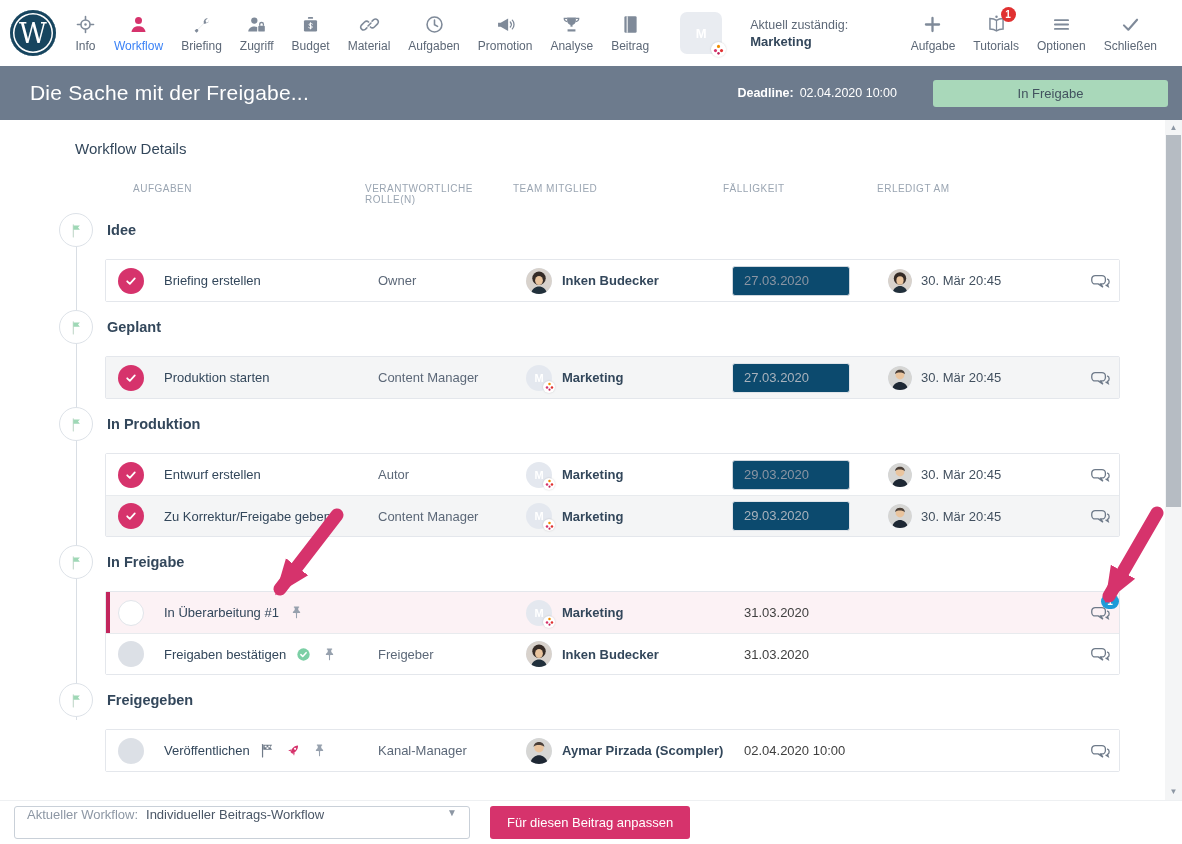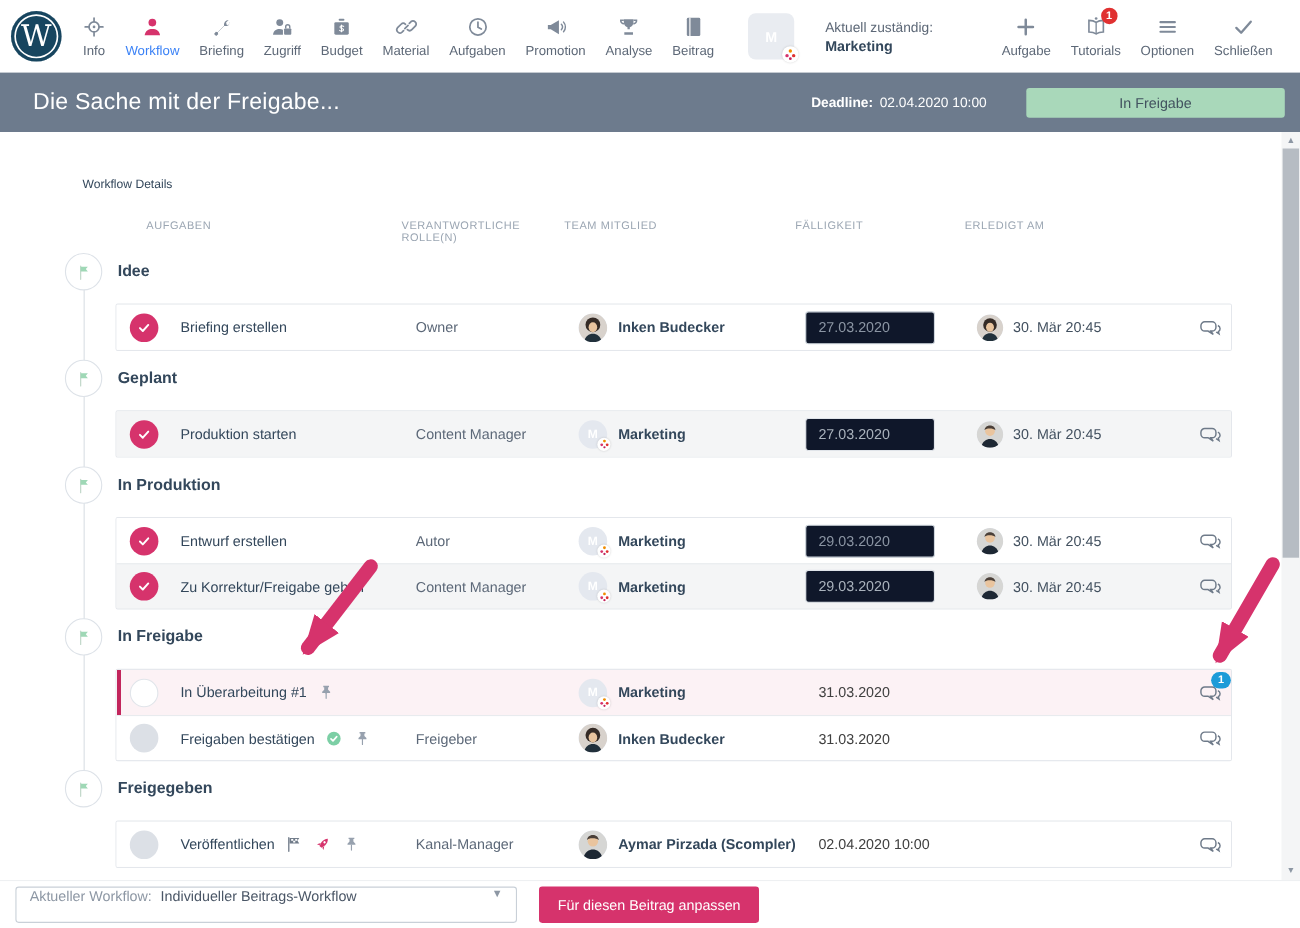--- a/index.html
+++ b/index.html
@@ -30,21 +30,21 @@
 
 .titlebar{height:54px;background:#6d7b8d;display:flex;align-items:center;padding:0 14px 0 30px;color:#fff}
 .page-title{font-size:21px;font-weight:400;letter-spacing:.2px;flex:1;white-space:nowrap}
 .deadline{font-size:12.5px;margin-right:36px;white-space:nowrap}
 .deadline b{font-weight:700;margin-right:6px}
 .status-btn{width:235px;height:27px;background:#a9d8ba;color:#42525f;font-size:13px;border:none;border-radius:3px;cursor:pointer;font-family:inherit}
 
 
 .main{position:relative;height:680px;background:#fff;overflow:hidden}
 .rail{position:absolute;left:76px;top:122px;height:478px;width:1px;background:#d9dee4}
-.wf-heading{margin:42px 0 0 75px;font-size:11px;color:#33475b}
+.wf-heading{margin:20px 0 0 75px;font-size:15px;color:#33475b}
 .col-headers{display:grid;grid-template-columns:46px 214px 148px 206px 156px 1fr 44px;margin:26px 62px 0 105px;font-size:10px;letter-spacing:.5px;color:#9aa5b2;text-transform:uppercase}
 .col-headers .col-0{grid-column:2;margin-left:-18px}
 .col-headers .col-1{grid-column:3}
 .col-headers .col-2{grid-column:4}
 .col-headers .col-3{grid-column:5;margin-left:4px}
 .col-headers .col-4{grid-column:6;margin-left:2px}
 .wf-section{position:relative}
 .sec-header{display:flex;align-items:center;margin:8px 0 12px 59px;position:relative;z-index:1}
 .flag-circle{width:34px;height:34px;border-radius:50%;background:#fff;border:1px solid #dde2e8;display:flex;align-items:center;justify-content:center}
 .flag-circle svg{width:17px;height:17px;display:block}
@@ -64,21 +64,21 @@
 .task-ic{margin-left:9px;height:17px}
 .task-ic svg{width:17px;height:17px;display:block}
 .c-role{font-size:13px;color:#5c6878;white-space:nowrap}
 .avatar{width:26px;height:26px;border-radius:50%;position:relative;display:inline-flex;align-items:center;justify-content:center;background:#e4e8ef;flex:none}
 .avatar svg{width:100%;height:100%;display:block;border-radius:50%}
 .avatar.s24{width:24px;height:24px}
 .avatar .av-letter{color:#fff;font-size:11px;font-weight:700}
 .avatar .av-dots{width:12px;height:12px;right:-3px;bottom:-2px}
 .avatar .av-dots svg{width:9px;height:9px;border-radius:0}
 .member-name{margin-left:10px;font-size:13px;font-weight:700;color:#33475b;white-space:nowrap;overflow:hidden}
-.due-input{width:118px;height:30px;border:1px solid #cfd6dd;border-radius:3px;background:#0f172a;font-size:13px;color:#8b95a3;line-height:28px;padding-left:11px;cursor:text}
+.due-input{width:118px;height:30px;border:1px solid #cfd6dd;border-radius:3px;background:#0c4a6e;font-size:13px;color:#8b95a3;line-height:28px;padding-left:11px;cursor:text}
 .due-input.muted{border-color:#e0e4e9;color:#a9b2bc}
 .due-text{font-size:13px;color:#404040;padding-left:12px;white-space:nowrap}
 .done-text{margin-left:9px;font-size:13px;color:#42505f;white-space:nowrap}
 .comment-wrap{position:relative;cursor:pointer;height:20px;margin-left:auto;margin-right:8px}
 .comment-wrap svg{width:21px;height:21px;display:block}
 .blue-badge{position:absolute;top:-9px;right:-8px;background:#1d9bd8;color:#fff;font-size:10px;font-weight:700;min-width:18px;height:15px;border-radius:8px;display:flex;align-items:center;justify-content:center;padding:0 4px}
 
 
 .footer{position:absolute;left:0;right:0;bottom:0;height:44px;background:#fff;display:flex;align-items:center;padding:0 14px;border-top:1px solid #eef0f2}
 .wf-select{width:456px;height:33px;border:1px solid #c9d0d8;border-radius:3px;background:#fff;display:flex;padding:0 12px;cursor:pointer}

